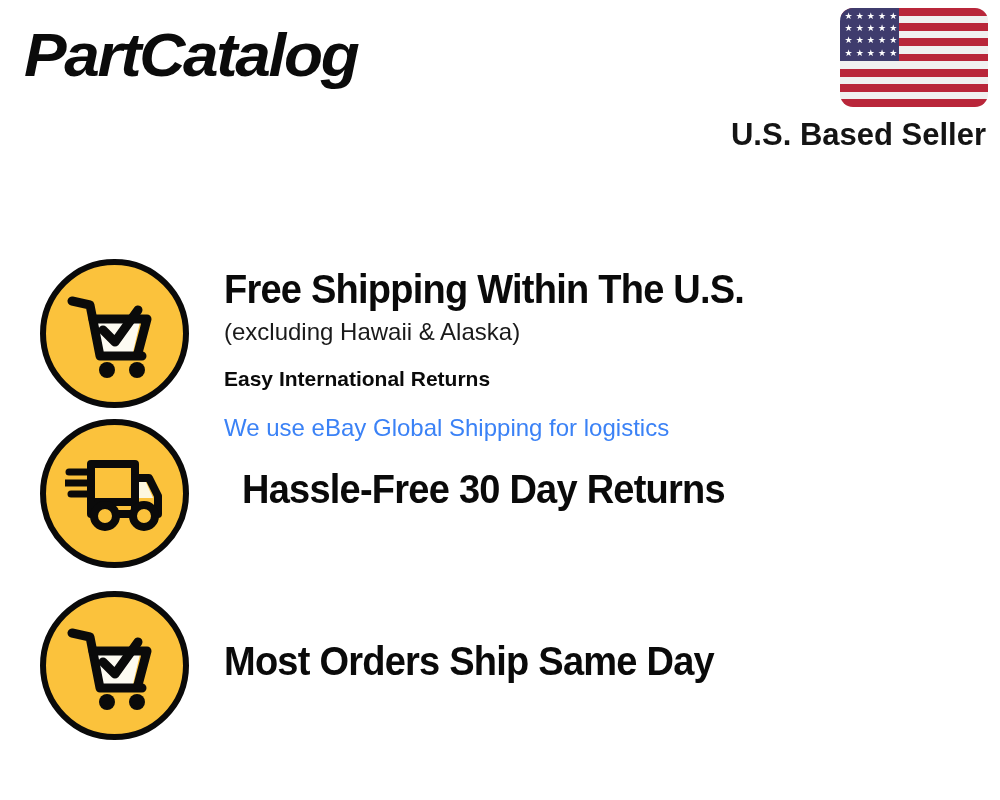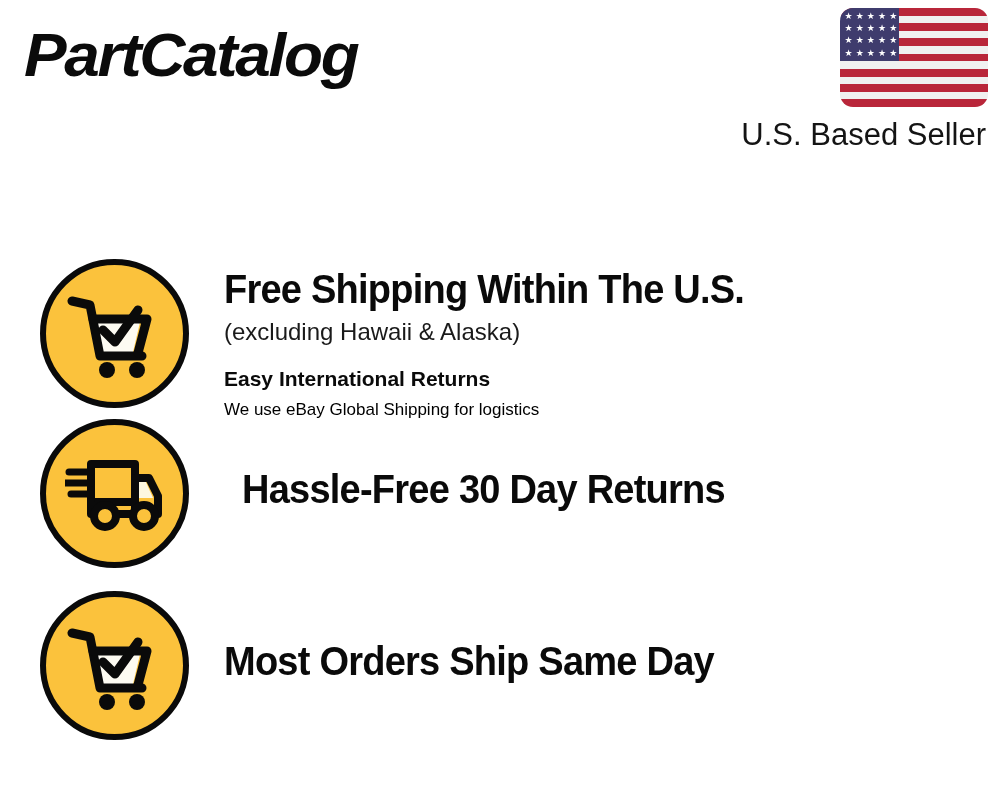--- a/index.html
+++ b/index.html
@@ -96,21 +96,21 @@
     color: #ffffff;
     font-size: 9px;
     line-height: 9px;
     width: 9px;
     height: 9px;
     text-align: center;
   }
   .seller-label {
     display: block;
     font-family: "Liberation Sans", "DejaVu Sans", sans-serif;
-    font-weight: 400;
+    font-weight: 700;
     font-size: 31px;
     line-height: 36px;
     color: #141414;
     letter-spacing: 0px;
     margin-top: 6px;
     margin-right: 2px;
     white-space: nowrap;
   }
 
   
@@ -179,24 +179,24 @@
     font-weight: 700;
     font-size: 21px;
     line-height: 28px;
     color: #0a0a0a;
     margin-top: 18px;
     white-space: nowrap;
   }
   .subhead-note {
     font-family: "Liberation Sans", "DejaVu Sans", sans-serif;
     font-weight: 400;
-    font-size: 17px;
+    font-size: 24px;
     line-height: 29px;
-    color: #000000;
-    margin-top: 2px;
+    color: #3b82f6;
+    margin-top: 20px;
     white-space: nowrap;
   }
 </style>
 </head>
 <body>
 
 <div class="header">
 
   <div class="logo-block">
     <div class="logo-wordmark">PartCatalog</div>

